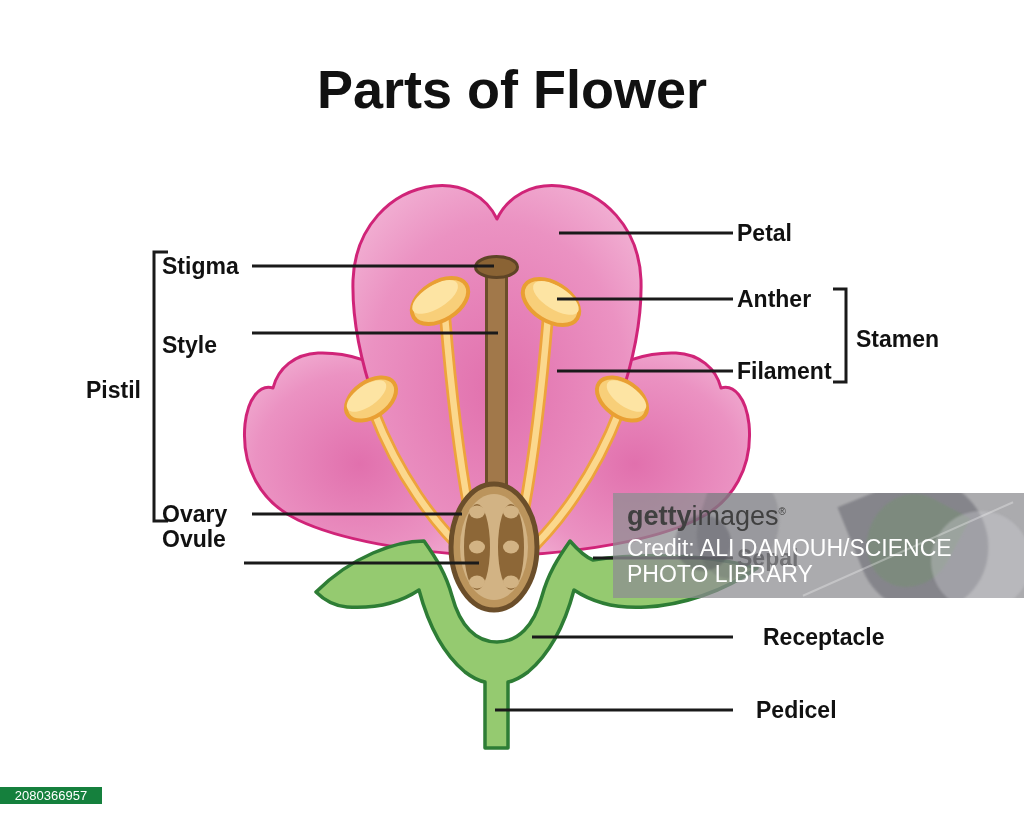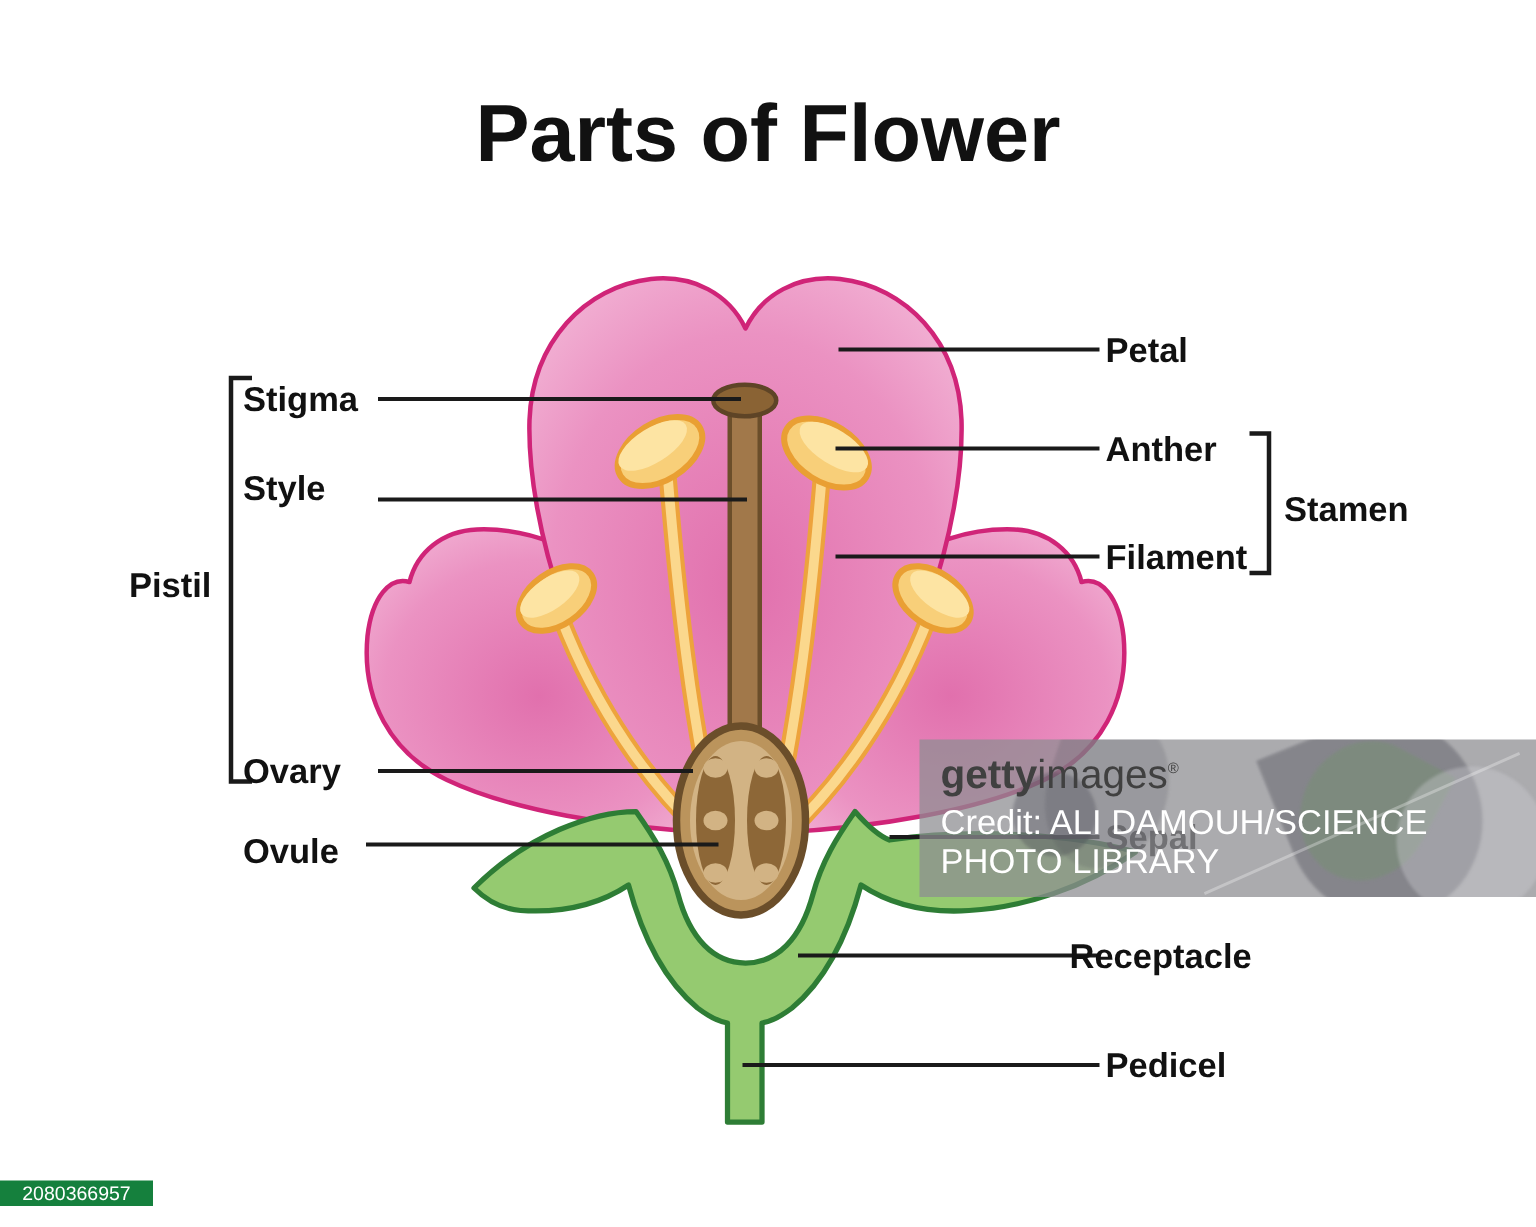--- a/index.html
+++ b/index.html
@@ -132,31 +132,31 @@
       <line x1="495" y1="710" x2="733" y2="710"></line>
     </g>
 
     <g stroke="#1a1a1a" stroke-width="3" fill="none">
       <polyline points="168,252 154,252 154,521 168,521"></polyline>
       <polyline points="833,289 846,289 846,382 833,382"></polyline>
     </g>
   </svg>
 
   <div class="part-label" style="left:162px;top:253px;">Stigma</div>
-  <div class="part-label" style="left:162px;top:312px;">Style</div>
+  <div class="part-label" style="left:162px;top:332px;">Style</div>
   <div class="part-label" style="left:86px;top:377px;text-align:center;">Pistil</div>
   <div class="part-label" style="left:162px;top:501px;">Ovary</div>
-  <div class="part-label" style="left:162px;top:554px;">Ovule</div>
+  <div class="part-label" style="left:162px;top:526px;">Ovule</div>
   <div class="part-label" style="left:737px;top:220px;">Petal</div>
   <div class="part-label" style="left:737px;top:286px;">Anther</div>
   <div class="part-label" style="left:856px;top:326px;">Stamen</div>
   <div class="part-label" style="left:737px;top:358px;">Filament</div>
   <div class="part-label under-wm" style="left:737px;top:545px;">Sepal</div>
-  <div class="part-label" style="left:713px;top:624px;">Receptacle</div>
-  <div class="part-label" style="left:737px;top:697px;">Pedicel</div>
+  <div class="part-label" style="left:763px;top:624px;">Receptacle</div>
+  <div class="part-label" style="left:756px;top:697px;">Pedicel</div>
 
   <div class="wm-band">
     <div class="wm-shape" style="left:62px;top:22px;width:56px;height:56px;border-radius:50%;background:rgba(60,60,72,0.30);filter:blur(1px);"></div>
     <div class="wm-shape" style="left:85px;top:-18px;width:80px;height:105px;border-radius:0 50% 50% 50%;transform:rotate(18deg);background:rgba(70,70,85,0.18);filter:blur(1px);"></div>
     <div class="wm-shape" style="left:245px;top:-15px;width:130px;height:135px;border-radius:0 50% 50% 50%;transform:rotate(-22deg);background:rgba(45,45,60,0.30);filter:blur(1px);"></div>
     <div class="wm-shape" style="left:255px;top:0px;width:85px;height:95px;border-radius:50% 0 50% 50%;transform:rotate(28deg);background:rgba(110,150,100,0.32);filter:blur(1px);"></div>
     <div class="wm-shape" style="left:318px;top:18px;width:100px;height:100px;border-radius:50%;background:rgba(205,205,210,0.38);filter:blur(1px);"></div>
     <div class="wm-shape" style="left:180px;top:55px;width:230px;height:2px;background:rgba(255,255,255,0.30);transform:rotate(-24deg);"></div>
     <div class="wm-brand">
       <span class="b">getty</span><span>images</span><sup>®</sup>

